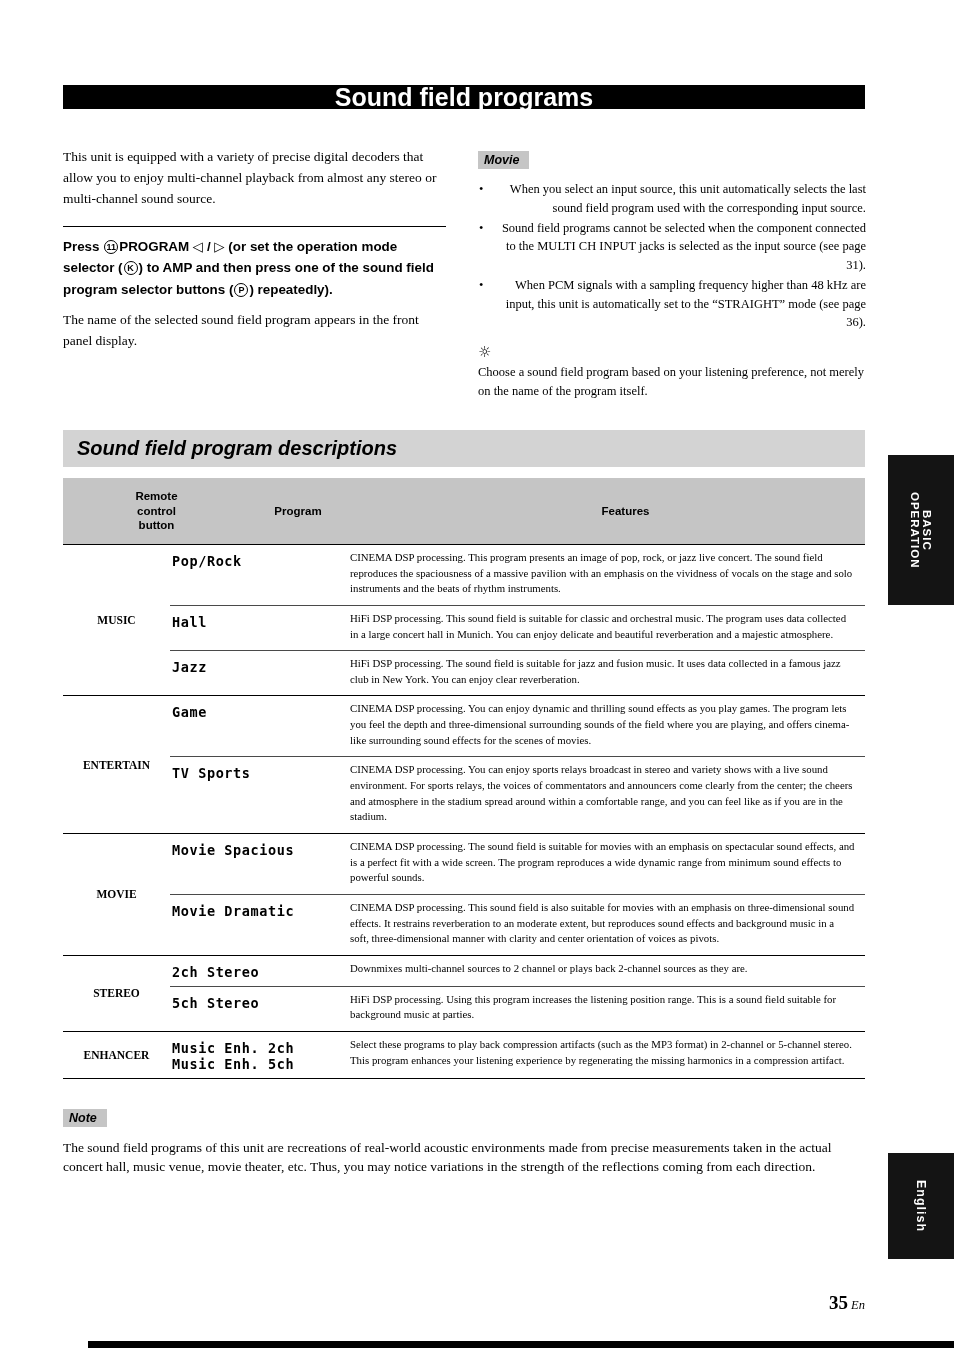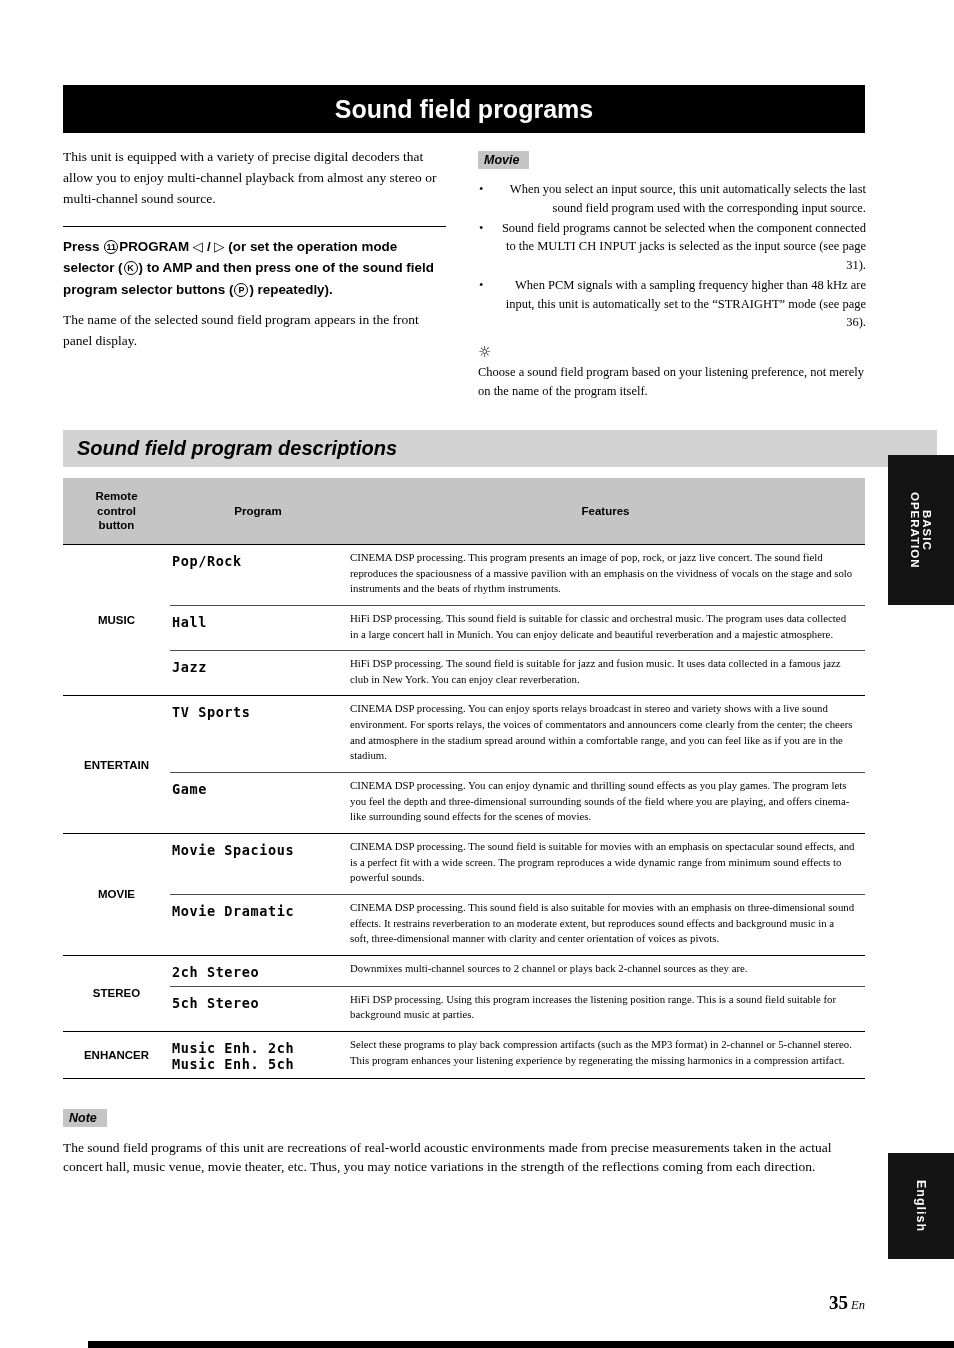--- a/index.html
+++ b/index.html
@@ -1,20 +1,20 @@
 <!DOCTYPE html>
 <html><head>
 <meta charset="utf-8">
 <style>
   * { margin:0; padding:0; box-sizing:border-box; }
   html, body { width:954px; height:1348px; background:#ffffff; }
   body { position:relative; font-family:"Liberation Serif", serif; color:#000; overflow:hidden; }
 
   .title-bar {
-    position:absolute; left:63px; top:85px; width:802px; height:48px;
+    position:absolute; left:63px; top:85px; width:802px; height:24px;
     background:#000; color:#fff; display:flex; align-items:center; justify-content:center;
     font-family:"Liberation Sans", sans-serif; font-weight:bold; font-size:25px;
   }
 
   .col-left  { position:absolute; left:63px;  top:147px; width:383px; }
   .col-right { position:absolute; left:478px; top:150px; width:388px; }
 
   .body-text { font-size:13.5px; line-height:1.55; }
   .rule { border-top:1.5px solid #000; margin:16px 0 9px 0; }
   .instruction {
@@ -36,38 +36,38 @@
   }
   .notes-list { margin-top:11px; }
   .note-item {
     position:relative; padding-left:13px; font-size:12.5px; line-height:1.5; margin-bottom:1px;text-align:right;
   }
   .note-item::before { content:"•"; position:absolute; left:1px; }
   .tip-icon { margin-top:11px; font-size:15px; font-family:"DejaVu Sans",sans-serif; }
   .tip-text { margin-top:2px; font-size:12.5px; line-height:1.55; }
 
   .section-bar {
-    position:absolute; left:63px; top:430px; width:874px; height:37px;
+    position:absolute; left:63px; top:430px; width:802px; height:37px;
     background:#d3d3d3; display:flex; align-items:center; padding-left:14px;
     font-family:"Liberation Sans",sans-serif; font-weight:bold; font-style:italic; font-size:20px;
   }
 
   .ptable { position:absolute; left:63px; top:478px; width:802px; }
   .thead {
     display:flex; background:#c5c5c5; border-bottom:1.5px solid #000; min-height:67px;
     align-items:center; font-family:"Liberation Sans",sans-serif; font-weight:bold; font-size:11.5px;
   }
-  .th-button   { width:107px; text-align:center; padding:0 22px; line-height:1.3; }
+  .th-button   { width:107px; text-align:center; padding:0 22px; line-height:1.3;margin-left:40px; }
   .th-program  { width:176px; text-align:center; }
   .th-features { flex:1; text-align:center; }
 
   .tgroup { display:flex; border-bottom:1.5px solid #000; }
   .tbutton {
     width:107px; display:flex; align-items:center; justify-content:center; text-align:center;
-    font-family:Liberation Sans, sans-serif; font-weight:bold; font-size:11.5px; padding:0 4px;
+    font-family:Liberation Serif, serif; font-weight:bold; font-size:11.5px; padding:0 4px;
   }
   .trows { flex:1; display:flex; flex-direction:column; }
   .trow { display:flex; border-bottom:1px solid #4a4a4a; }
   .trow:last-child { border-bottom:none; }
   .tprogram {
     width:176px; padding:8px 4px 6px 2px;
     font-family:"DejaVu Sans Mono",monospace; font-weight:bold; font-size:13.5px;
     letter-spacing:0.6px; white-space:pre-line;
   }
   .tfeatures { flex:1; padding:5px 10px 8px 4px; font-size:10.8px; line-height:1.45; }
@@ -146,26 +146,26 @@
         <div class="tprogram">Jazz</div>
         <div class="tfeatures">HiFi DSP processing. The sound field is suitable for jazz and fusion music. It uses data collected in a famous jazz club in New York. You can enjoy clear reverberation.</div>
       </div>
     </div>
   </div>
 
   <div class="tgroup">
     <div class="tbutton">ENTERTAIN</div>
     <div class="trows">
       <div class="trow">
+        <div class="tprogram">Game</div>
+        <div class="tfeatures">CINEMA DSP processing. You can enjoy dynamic and thrilling sound effects as you play games. The program lets you feel the depth and three-dimensional surrounding sounds of the field where you are playing, and offers cinema-like surrounding sound effects for the scenes of movies.</div>
+      </div>
+      <div class="trow">
         <div class="tprogram">TV Sports</div>
         <div class="tfeatures">CINEMA DSP processing. You can enjoy sports relays broadcast in stereo and variety shows with a live sound environment. For sports relays, the voices of commentators and announcers come clearly from the center; the cheers and atmosphere in the stadium spread around within a comfortable range, and you can feel like as if you are in the stadium.</div>
-      </div>
-      <div class="trow">
-        <div class="tprogram">Game</div>
-        <div class="tfeatures">CINEMA DSP processing. You can enjoy dynamic and thrilling sound effects as you play games. The program lets you feel the depth and three-dimensional surrounding sounds of the field where you are playing, and offers cinema-like surrounding sound effects for the scenes of movies.</div>
       </div>
     </div>
   </div>
 
   <div class="tgroup">
     <div class="tbutton">MOVIE</div>
     <div class="trows">
       <div class="trow">
         <div class="tprogram">Movie Spacious</div>
         <div class="tfeatures">CINEMA DSP processing. The sound field is suitable for movies with an emphasis on spectacular sound effects, and is a perfect fit with a wide screen. The program reproduces a wide dynamic range from minimum sound effects to powerful sounds.</div>

